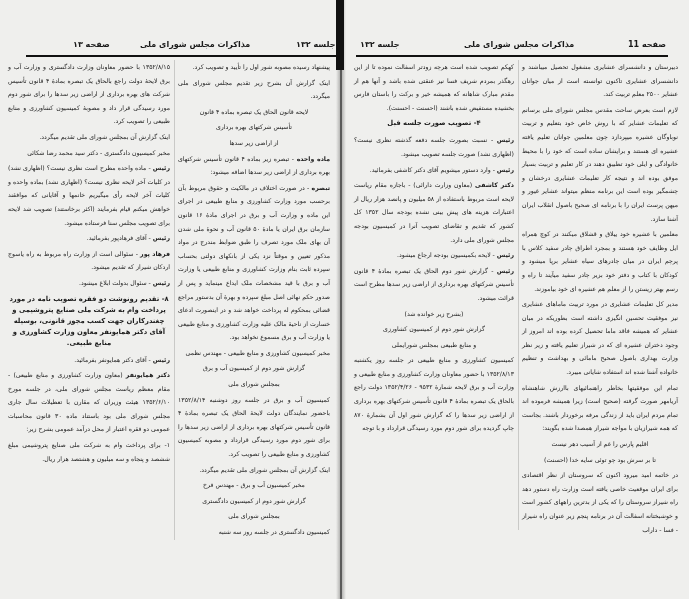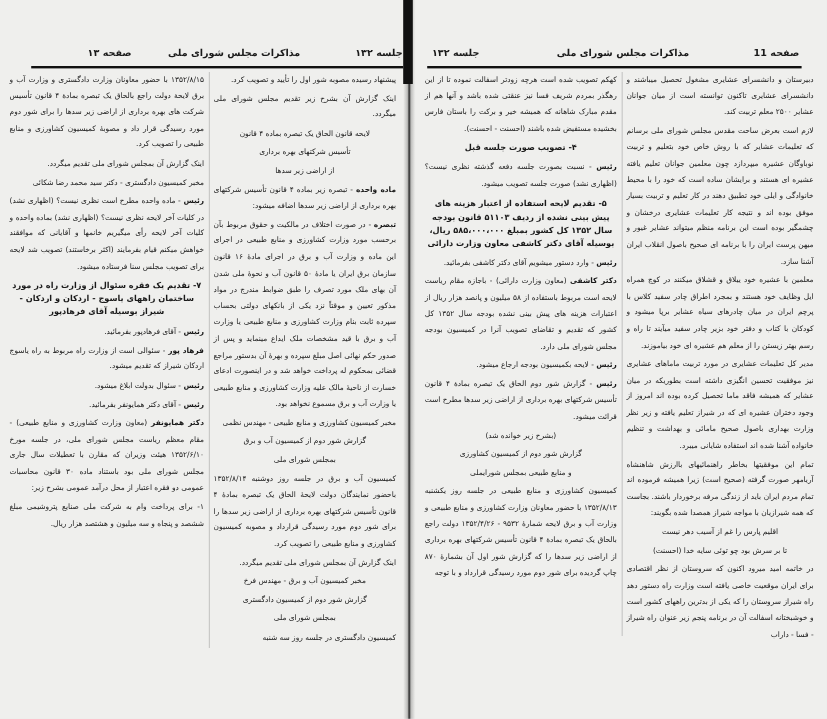--- a/index.html
+++ b/index.html
@@ -28,24 +28,24 @@
     <span style="left:140px;">مذاکرات مجلس شورای ملی</span>
     <span style="left:296px;">جلسه ۱۳۲</span>
   </div>
   <div class="rule" style="left:26px;width:312px;"></div>
 
   <div class="col" id="lp-left" style="left:8px;width:162px;">
       <p>۱۳۵۲/۸/۱۵ با حضور معاونان وزارت دادگستری و وزارت آب و برق لایحهٔ دولت راجع بالحاق یک تبصره بمادهٔ ۴ قانون تأسیس شرکت های بهره برداری از اراضی زیر سدها را برای شور دوم مورد رسیدگی قرار داد و مصوبهٔ کمیسیون کشاورزی و منابع طبیعی را تصویب کرد.</p>
       <p>اینک گزارش آن بمجلس شورای ملی تقدیم میگردد.</p>
       <p>مخبر کمیسیون دادگستری - دکتر سید محمد رضا شکائی</p>
       <p><b>رئیس</b><span> - ماده واحده مطرح است نظری نیست؟ (اظهاری نشد) در کلیات آخر لایحه نظری نیست؟ (اظهاری نشد) بماده واحده و کلیات آخر لایحه رأی میگیریم خانمها و آقایانی که موافقند خواهش میکنم قیام بفرمایند (اکثر برخاستند) تصویب شد لایحه برای تصویب مجلس سنا فرستاده میشود.</span></p>
-      <p class="h">۷- تقدیم یک فقره سئوال از وزارت راه در مورد ساختمان راههای یاسوج - اردکان و اردکان - شیراز بوسیله آقای فرهادپور</p>
       <p><b>رئیس</b><span> - آقای فرهادپور بفرمائید.</span></p>
       <p><b>فرهاد پور</b><span> - سئوالی است از وزارت راه مربوط به راه یاسوج اردکان شیراز که تقدیم میشود.</span></p>
       <p><b>رئیس</b><span> - سئوال بدولت ابلاغ میشود.</span></p>
+      <p class="h">۸- تقدیم رونوشت دو فقره تصویب نامه در مورد پرداخت وام به شرکت ملی صنایع پتروشیمی و چغندرکاران جهت کسب مجوز قانونی، بوسیله آقای دکتر همایونفر معاون وزارت کشاورزی و منابع طبیعی.</p>
       <p><b>رئیس</b><span> - آقای دکتر همایونفر بفرمائید.</span></p>
       <p><b>دکتر همایونفر</b><span> (معاون وزارت کشاورزی و منابع طبیعی) - مقام معظم ریاست مجلس شورای ملی، در جلسه مورخ ۱۳۵۲/۶/۱۰ هیئت وزیران که مقارن با تعطیلات سال جاری مجلس شورای ملی بود باستناد ماده ۳۰ قانون محاسبات عمومی دو فقره اعتبار از محل درآمد عمومی بشرح زیر:</span></p>
       <p>۱- برای پرداخت وام به شرکت ملی صنایع پتروشیمی مبلغ ششصد و پنجاه و سه میلیون و هشتصد هزار ریال.</p>
     </div>
   <div class="colrule" style="left:174px;height:480px;"></div>
   <div class="col" id="lp-right" style="left:178px;width:152px;">
       <p>پیشنهاد رسیده مصوبه شور اول را تأیید و تصویب کرد.</p>
       <p>اینک گزارش آن بشرح زیر تقدیم مجلس شورای ملی میگردد.</p>
       <p class="c">لایحه قانون الحاق یک تبصره بماده ۴ قانون</p>
       <p class="c">تأسیس شرکتهای بهره برداری</p>
@@ -72,21 +72,20 @@
     <span style="left:14px;">جلسه ۱۳۲</span>
     <span style="left:118px;">مذاکرات مجلس شورای ملی</span>
     <span style="left:282px;">صفحه 11</span>
   </div>
   <div class="rule" style="left:10px;width:312px;"></div>
 
   <div class="col" id="rp-left" style="left:8px;width:160px;">
       <p>کهکم تصویب شده است هرچه زودتر اسفالت نموده تا از این رهگذر بمردم شریف فسا نیز عنقتی شده باشد و آنها هم از مقدم مبارک شاهانه که همیشه خیر و برکت را باستان فارس بخشیده مستفیض شده باشند (احسنت - احسنت).</p>
       <p class="h">۴- تصویب صورت جلسه قبل</p>
       <p><b>رئیس</b><span> - نسبت بصورت جلسه دفعه گذشته نظری نیست؟ (اظهاری نشد) صورت جلسه تصویب میشود.</span></p>
-      <p class="h">۵- تقدیم لایحه استفاده از اعتبار هزینه های پیش بینی نشده از ردیف ۵۱۱۰۳ قانون بودجه سال ۱۳۵۲ کل کشور بمبلغ ۵۸۵،۰۰۰،۰۰۰ ریال، بوسیله آقای دکتر کاشفی معاون وزارت دارائی</p>
       <p><b>رئیس</b><span> - وارد دستور میشویم آقای دکتر کاشفی بفرمائید.</span></p>
       <p><b>دکتر کاشفی</b><span> (معاون وزارت دارائی) - باجازه مقام ریاست لایحه است مربوط باستفاده از ۵۸ میلیون و پانصد هزار ریال از اعتبارات هزینه های پیش بینی نشده بودجه سال ۱۳۵۲ کل کشور که تقدیم و تقاضای تصویب آنرا در کمیسیون بودجه مجلس شورای ملی دارد.</span></p>
       <p><b>رئیس</b><span> - لایحه بکمیسیون بودجه ارجاع میشود.</span></p>
       <p><b>رئیس</b><span> - گزارش شور دوم الحاق یک تبصره بمادهٔ ۴ قانون تأسیس شرکتهای بهره برداری از اراضی زیر سدها مطرح است قرائت میشود.</span></p>
       <p class="c">(بشرح زیر خوانده شد)</p>
       <p class="c">گزارش شور دوم از کمیسیون کشاورزی</p>
       <p class="c">و منابع طبیعی بمجلس شورایملی</p>
       <p>کمیسیون کشاورزی و منابع طبیعی در جلسه روز یکشنبه ۱۳۵۲/۸/۱۳ با حضور معاونان وزارت کشاورزی و منابع طبیعی و وزارت آب و برق لایحه شمارهٔ ۹۵۳۲ - ۱۳۵۲/۴/۲۶ دولت راجع بالحاق یک تبصره بمادهٔ ۴ قانون تأسیس شرکتهای بهره برداری از اراضی زیر سدها را که گزارش شور اول آن بشمارهٔ ۸۷۰ چاپ گردیده برای شور دوم مورد رسیدگی قرارداد و با توجه</p>
     </div>
   <div class="colrule" style="left:172px;height:470px;"></div>

